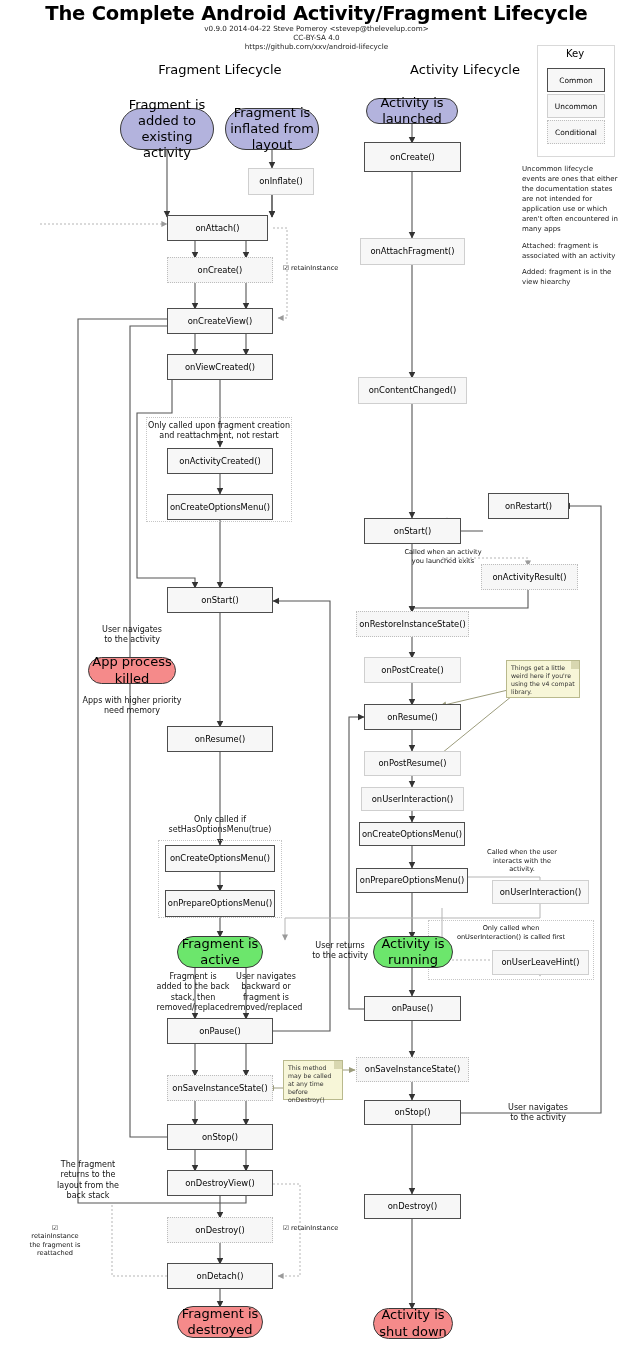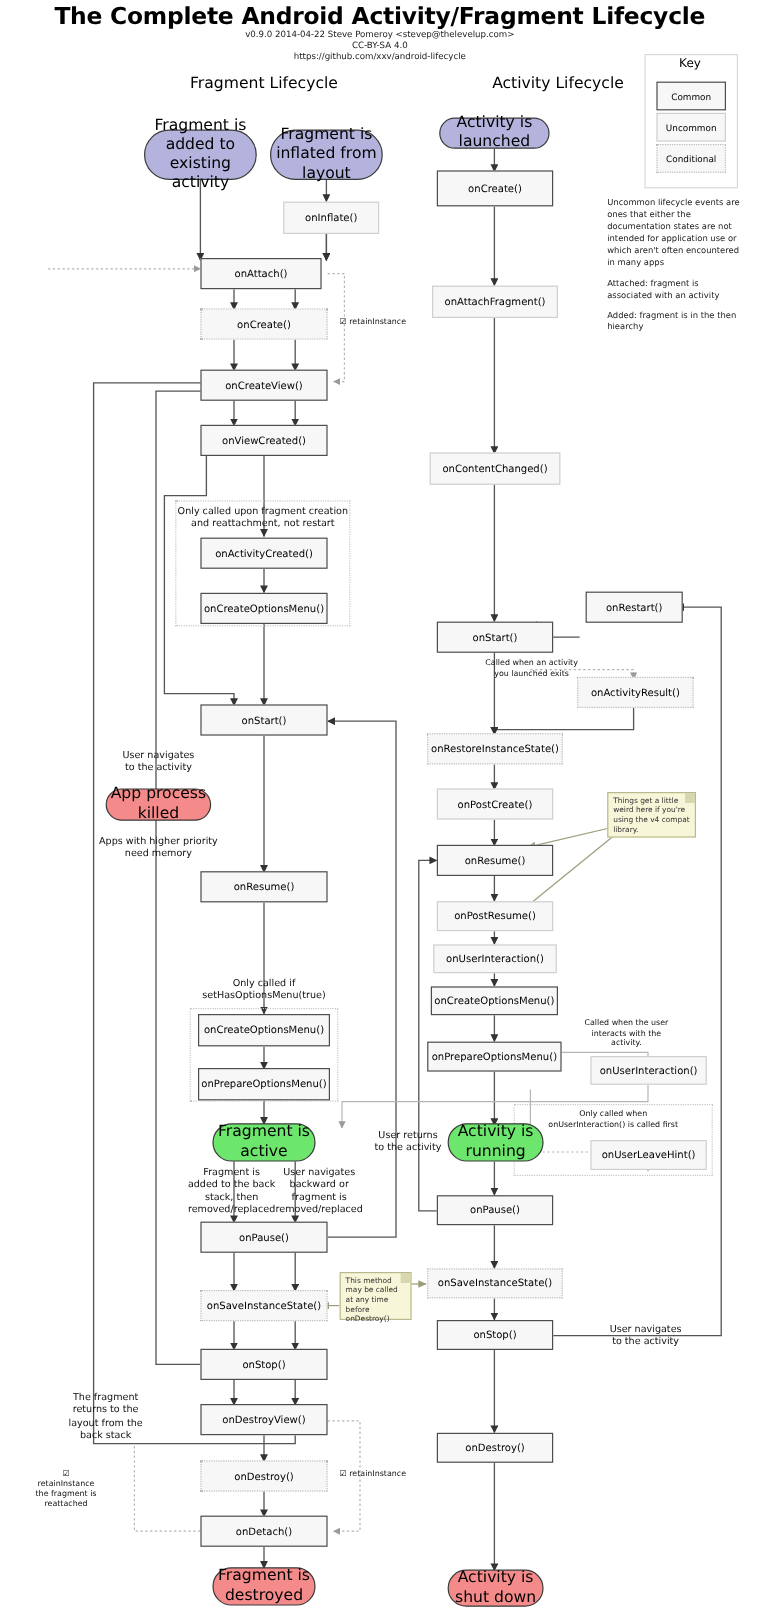--- a/index.html
+++ b/index.html
@@ -23,21 +23,21 @@
         font-size:6.2px;line-height:1.3;padding:3px 4px;color:#333;}
   .note:after{content:"";position:absolute;right:0;top:0;border-width:0 0 8px 8px;border-style:solid;border-color:#fff #fff #d8d7b0 #d8d7b0;}
   #title{position:absolute;top:2px;width:633px;text-align:center;font-size:19.5px;font-weight:bold;letter-spacing:-0.2px;}
   .sub{position:absolute;width:633px;text-align:center;font-size:7.2px;color:#222;}
   .colhead{position:absolute;font-size:13px;text-align:center;}
   #keybox{position:absolute;left:537px;top:45px;width:76px;height:110px;border:1px solid #d9d9d9;background:#fff;}
   #keytitle{position:absolute;left:537px;top:48px;width:76px;text-align:center;font-size:10px;}
   .keyitem{position:absolute;left:547px;width:56px;height:22px;display:flex;align-items:center;justify-content:center;
            font-size:7.4px;background:#f7f7f7;}
   #blurb{position:absolute;left:506px;top:165px;width:112px;font-size:7px;line-height:1.42;color:#222;}
-  #blurb p{margin:0 0 7px 0;}
+  #blurb p{margin:0 0 7px 16px;}
 </style>
 </head>
 <body>
 
 <div id="stage">
 
   <div id="title">The Complete Android Activity/Fragment Lifecycle</div>
   <div class="sub" style="top:24px">v0.9.0 2014-04-22 Steve Pomeroy &lt;stevep@thelevelup.com&gt;</div>
   <div class="sub" style="top:33px">CC-BY-SA 4.0</div>
   <div class="sub" style="top:42px">https://github.com/xxv/android-lifecycle</div>
@@ -47,21 +47,21 @@
 
   <div id="keybox"></div>
   <div id="keytitle">Key</div>
   <div class="keyitem common" style="top:68px">Common</div>
   <div class="keyitem uncommon" style="top:94px">Uncommon</div>
   <div class="keyitem conditional" style="top:120px">Conditional</div>
 
   <div id="blurb">
     <p>Uncommon lifecycle events are ones that either the documentation states are not intended for application use or which aren't often encountered in many apps</p>
     <p>Attached: fragment is associated with an activity</p>
-    <p>Added: fragment is in the then hiearchy</p>
+    <p>Added: fragment is in the view hiearchy</p>
   </div>
 
   <svg id="wires" viewBox="0 0 633 1350">
     <defs>
       <marker id="ah" markerWidth="7" markerHeight="7" refX="5.6" refY="3" orient="auto">
         <path d="M0,0 L6,3 L0,6 z" fill="#333"></path>
       </marker>
       <marker id="ahl" markerWidth="7" markerHeight="7" refX="5.6" refY="3" orient="auto">
         <path d="M0,0 L6,3 L0,6 z" fill="#9a9a9a"></path>
       </marker>
@@ -175,21 +175,21 @@
   <div class="ellipse start" style="left:120px;top:108px;width:94px;height:42px">
     <span style="white-space:pre-line">Fragment is
 added to
 existing activity</span>
   </div>
   <div class="ellipse start" style="left:225px;top:108px;width:94px;height:42px">
     <span style="white-space:pre-line">Fragment is
 inflated from
 layout</span>
   </div>
-  <div class="node uncommon" style="left:236px;top:168px;width:80px;height:27px">onInflate()</div>
+  <div class="node uncommon" style="left:248px;top:168px;width:66px;height:27px">onInflate()</div>
   <div class="node common" style="left:167px;top:215px;width:101px;height:26px">onAttach()</div>
   <div class="node conditional" style="left:167px;top:257px;width:106px;height:26px">onCreate()</div>
   <div class="node common" style="left:167px;top:308px;width:106px;height:26px">onCreateView()</div>
   <div class="node common" style="left:167px;top:354px;width:106px;height:26px">onViewCreated()</div>
 
   <div class="grp" style="left:146px;top:417px;width:146px;height:105px"></div>
   <div class="lbl" style="left:140px;top:421px;width:158px;white-space:pre-line">Only called upon fragment creation
 and reattachment, not restart</div>
   <div class="node common" style="left:167px;top:448px;width:106px;height:26px">onActivityCreated()</div>
   <div class="node common" style="left:167px;top:494px;width:106px;height:26px">onCreateOptionsMenu()</div>

